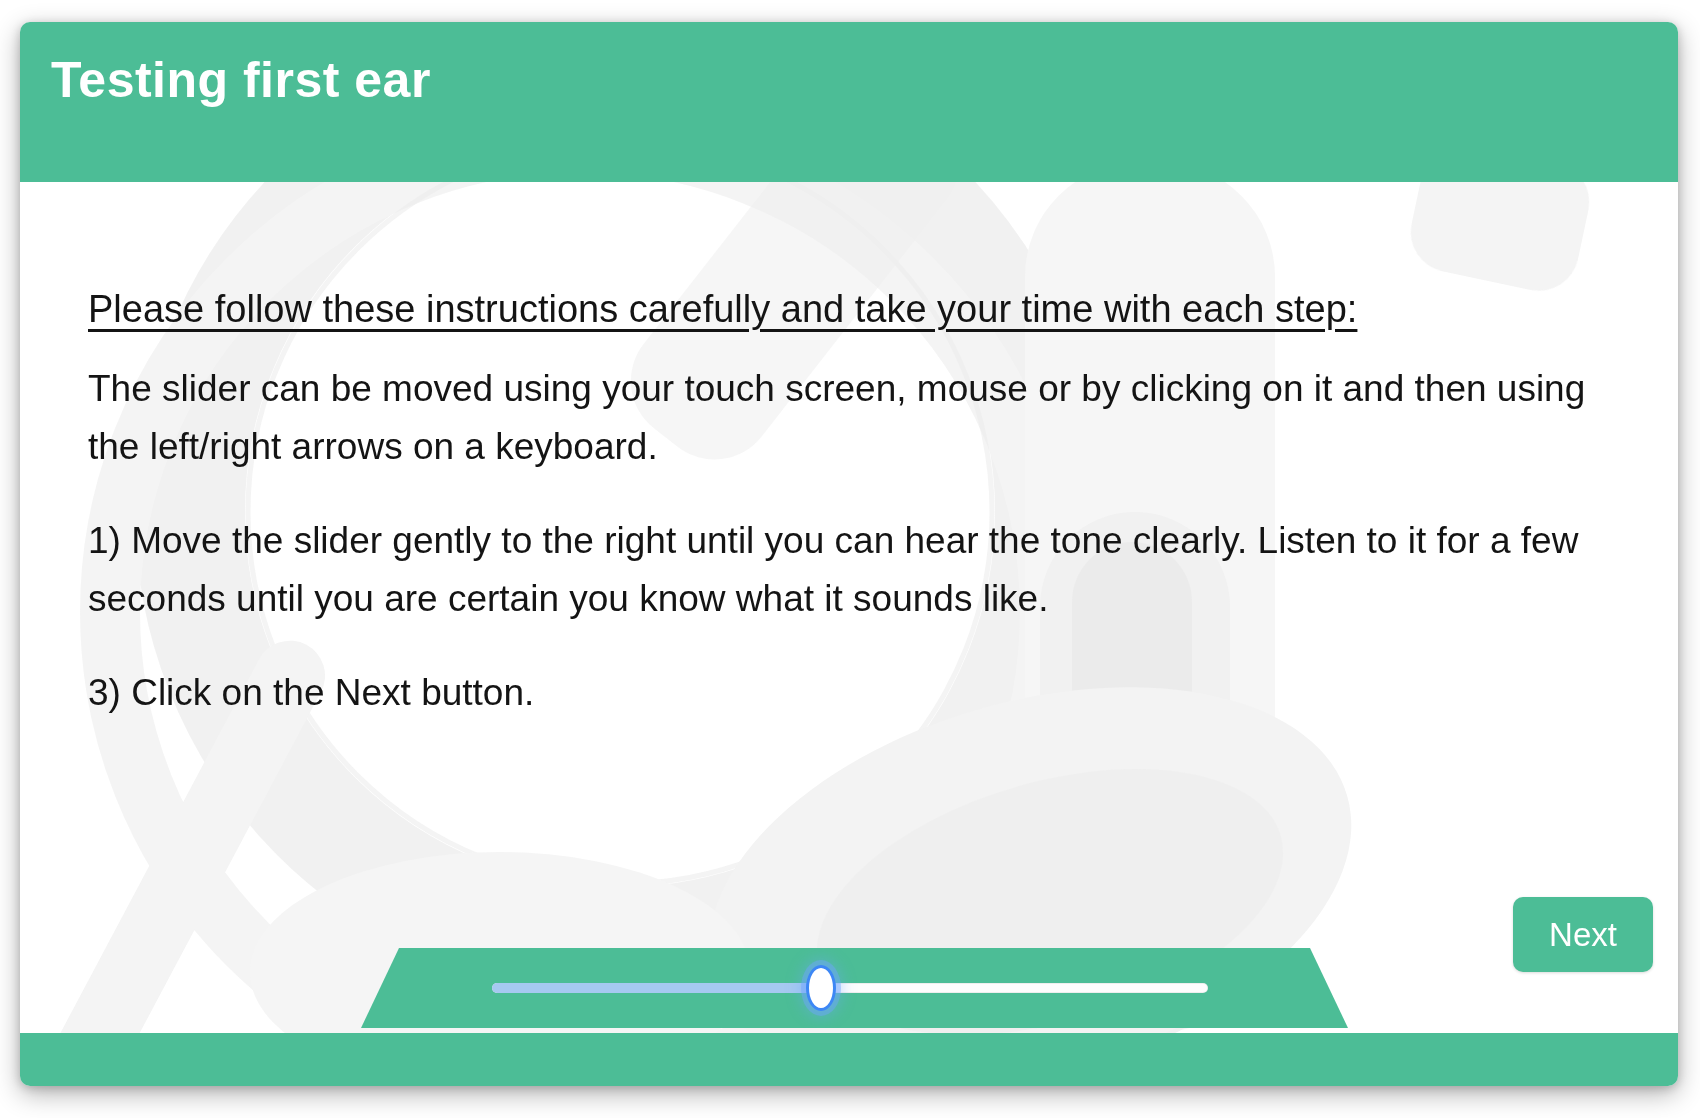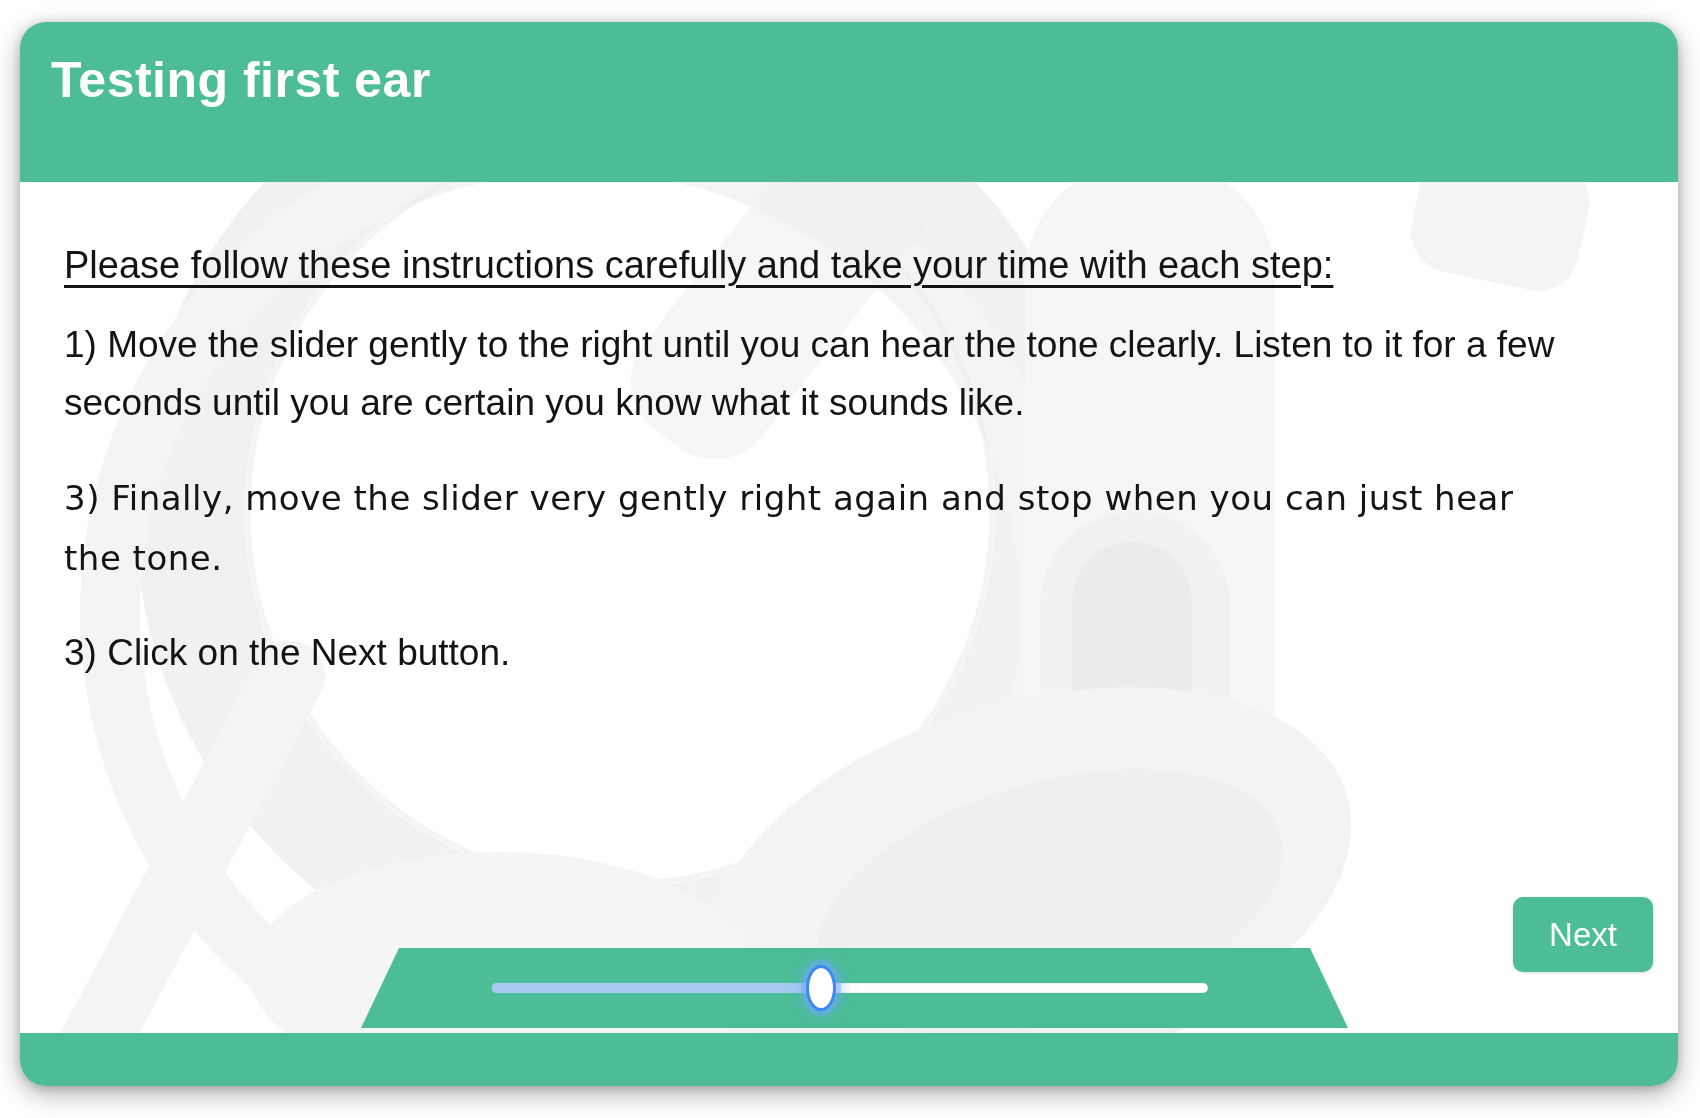--- a/index.html
+++ b/index.html
@@ -2,39 +2,39 @@
 <html><head>
 <meta charset="utf-8">
 <style>
   html,body{margin:0;padding:0;}
   body{
     width:1700px;height:1118px;position:relative;background:#ffffff;
     font-family:"Liberation Sans", sans-serif;overflow:hidden;
   }
   .card{
     position:absolute;left:20px;top:22px;width:1658px;height:1064px;
-    background:#ffffff;border-radius:26px;overflow:hidden;
+    background:#ffffff;border-radius:10px;overflow:hidden;
     box-shadow:0 8px 26px rgba(0,0,0,0.30), 0 2px 10px rgba(0,0,0,0.18);
   }
   .header{
     height:160px;background:var(--accent);
   }
   .header h1{
     margin:0;padding:28px 0 0 31px;
     font-size:50px;font-weight:bold;color:#ffffff;line-height:1.2;
     letter-spacing:0.5px;
   }
   .content{
     position:relative;height:851px;background:#ffffff;overflow:hidden;
   }
   .bg-photo{
     position:absolute;left:0;top:0;width:1658px;height:851px;pointer-events:none;
   }
   .text-block{
-    position:relative;z-index:2;padding:54px 60px 0 44px;color:#141414;
+    position:relative;z-index:2;padding:54px 60px 0 68px;color:#141414;margin-top:44px;
   }
   .text-block p{white-space:pre-line;}
   p.heading{
     margin:0 0 22px 0;font-size:38px;line-height:58px;
     text-decoration:underline;text-decoration-thickness:2.5px;text-underline-offset:7px;
   }
   p.para{margin:0 0 36px 0;font-size:37px;line-height:58px;}
   p.para.rounded{
     font-family:"DejaVu Sans", sans-serif;font-size:34px;line-height:60px;
     letter-spacing:0.5px;
@@ -96,24 +96,24 @@
         <ellipse cx="1030" cy="720" rx="240" ry="120" fill="#e8e8e8" opacity="0.8" transform="rotate(-16 1030 720)"></ellipse>
         <ellipse cx="480" cy="790" rx="250" ry="120" fill="#f2f2f2"></ellipse>
         <rect x="1395" y="-30" width="170" height="130" rx="40" fill="#f0f0f0" transform="rotate(12 1480 35)"></rect>
         <rect x="120" y="430" width="70" height="560" rx="35" fill="#f0f0f0" transform="rotate(28 155 710)"></rect>
       </g>
     </svg>
 
     <div class="text-block">
       <p class="heading">Please follow these instructions carefully and take your time with each step:</p>
       <div>
+          <p class="para">The slider can be moved using your touch screen, mouse or by clicking on it and then using
+the left/right arrows on a keyboard.</p>
           <p class="para">1) Move the slider gently to the right until you can hear the tone clearly. Listen to it for a few
 seconds until you are certain you know what it sounds like.</p>
-          <p class="para rounded">3) Finally, move the slider very gently right again and stop when you can just hear
-the tone.</p>
           <p class="para">3) Click on the Next button.</p>
         </div>
     </div>
 
     <button class="next-btn">Next</button>
 
     <div class="slider-panel">
       <div class="slider">
         <div class="slider-track"></div>
         <div class="slider-fill" style="width: 46%;"></div>

